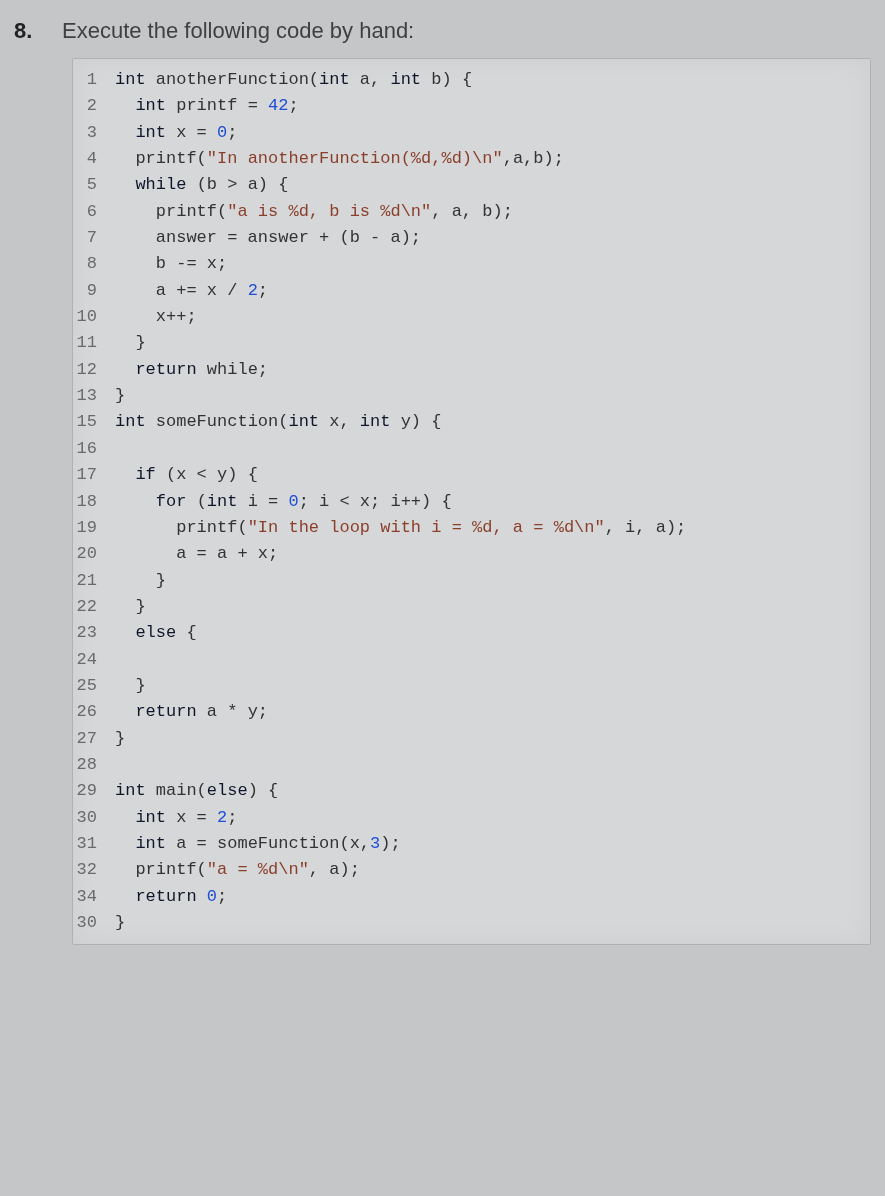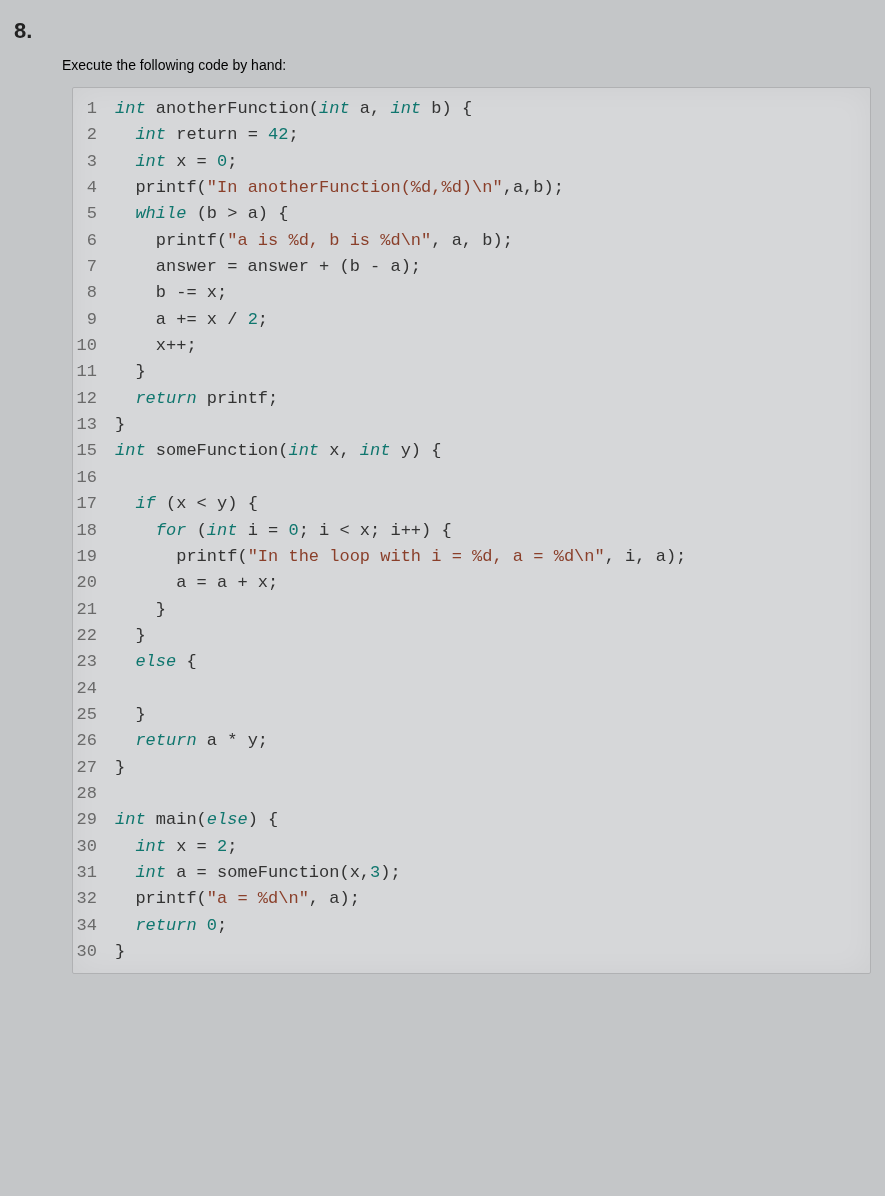--- a/index.html
+++ b/index.html
@@ -17,23 +17,22 @@
     gap: 18px;
     margin-bottom: 14px;
   }
   .qnum {
     font-size: 22px;
     font-weight: bold;
     color: #222;
     min-width: 30px;
   }
   .qtext {
-    font-size: 14px;
-    color: #000000;
-    margin-top: 39px;
+    font-size: 22px;
+    color: #404040;
   }
   .code-block {
     margin-left: 58px;
     background: #d6d7d9;
     border: 1px solid #b0b1b3;
     border-radius: 2px;
     padding: 8px 4px 8px 0;
     box-shadow: inset 0 0 30px rgba(0,0,0,0.04);
   }
   .code-line {
@@ -49,45 +48,45 @@
     text-align: right;
     color: #6a6a6a;
     padding-right: 18px;
     user-select: none;
     flex-shrink: 0;
   }
   .code {
     color: #333;
     flex-shrink: 0;
   }
-  .kw  { color: #0f766e; font-style: italic; }
-  .num { color: #0f766e; }
+  .kw  { color: #0f172a; }
+  .num { color: #1d4ed8; }
   .str { color: #8a3f2a; }
 </style>
 </head>
 <body>
 
 <div class="question-row">
   <div class="qnum">8.</div>
   <div class="qtext">Execute the following code by hand:</div>
 </div>
 
 <div class="code-block" id="code-block">
     <div class="code-line"><span class="ln">1</span><span class="code"><span class="kw">int </span><span>anotherFunction(</span><span class="kw">int </span><span>a, </span><span class="kw">int </span><span>b) {</span></span></div>
-    <div class="code-line"><span class="ln">2</span><span class="code"><span>  </span><span class="kw">int </span><span>return = </span><span class="num">42</span><span>;</span></span></div>
+    <div class="code-line"><span class="ln">2</span><span class="code"><span>  </span><span class="kw">int </span><span>printf = </span><span class="num">42</span><span>;</span></span></div>
     <div class="code-line"><span class="ln">3</span><span class="code"><span>  </span><span class="kw">int </span><span>x = </span><span class="num">0</span><span>;</span></span></div>
     <div class="code-line"><span class="ln">4</span><span class="code"><span>  printf(</span><span class="str">"In anotherFunction(%d,%d)\n"</span><span>,a,b);</span></span></div>
     <div class="code-line"><span class="ln">5</span><span class="code"><span>  </span><span class="kw">while </span><span>(b &gt; a) {</span></span></div>
     <div class="code-line"><span class="ln">6</span><span class="code"><span>    printf(</span><span class="str">"a is %d, b is %d\n"</span><span>, a, b);</span></span></div>
     <div class="code-line"><span class="ln">7</span><span class="code"><span>    answer = answer + (b - a);</span></span></div>
     <div class="code-line"><span class="ln">8</span><span class="code"><span>    b -= x;</span></span></div>
     <div class="code-line"><span class="ln">9</span><span class="code"><span>    a += x / </span><span class="num">2</span><span>;</span></span></div>
     <div class="code-line"><span class="ln">10</span><span class="code"><span>    x++;</span></span></div>
     <div class="code-line"><span class="ln">11</span><span class="code"><span>  }</span></span></div>
-    <div class="code-line"><span class="ln">12</span><span class="code"><span>  </span><span class="kw">return </span><span>printf;</span></span></div>
+    <div class="code-line"><span class="ln">12</span><span class="code"><span>  </span><span class="kw">return </span><span>while;</span></span></div>
     <div class="code-line"><span class="ln">13</span><span class="code"><span>}</span></span></div>
     <div class="code-line"><span class="ln">15</span><span class="code"><span class="kw">int </span><span>someFunction(</span><span class="kw">int </span><span>x, </span><span class="kw">int </span><span>y) {</span></span></div>
     <div class="code-line"><span class="ln">16</span></div>
     <div class="code-line"><span class="ln">17</span><span class="code"><span>  </span><span class="kw">if </span><span>(x &lt; y) {</span></span></div>
     <div class="code-line"><span class="ln">18</span><span class="code"><span>    </span><span class="kw">for </span><span>(</span><span class="kw">int </span><span>i = </span><span class="num">0</span><span>; i &lt; x; i++) {</span></span></div>
     <div class="code-line"><span class="ln">19</span><span class="code"><span>      printf(</span><span class="str">"In the loop with i = %d, a = %d\n"</span><span>, i, a);</span></span></div>
     <div class="code-line"><span class="ln">20</span><span class="code"><span>      a = a + x;</span></span></div>
     <div class="code-line"><span class="ln">21</span><span class="code"><span>    }</span></span></div>
     <div class="code-line"><span class="ln">22</span><span class="code"><span>  }</span></span></div>
     <div class="code-line"><span class="ln">23</span><span class="code"><span>  </span><span class="kw">else </span><span>{</span></span></div>

